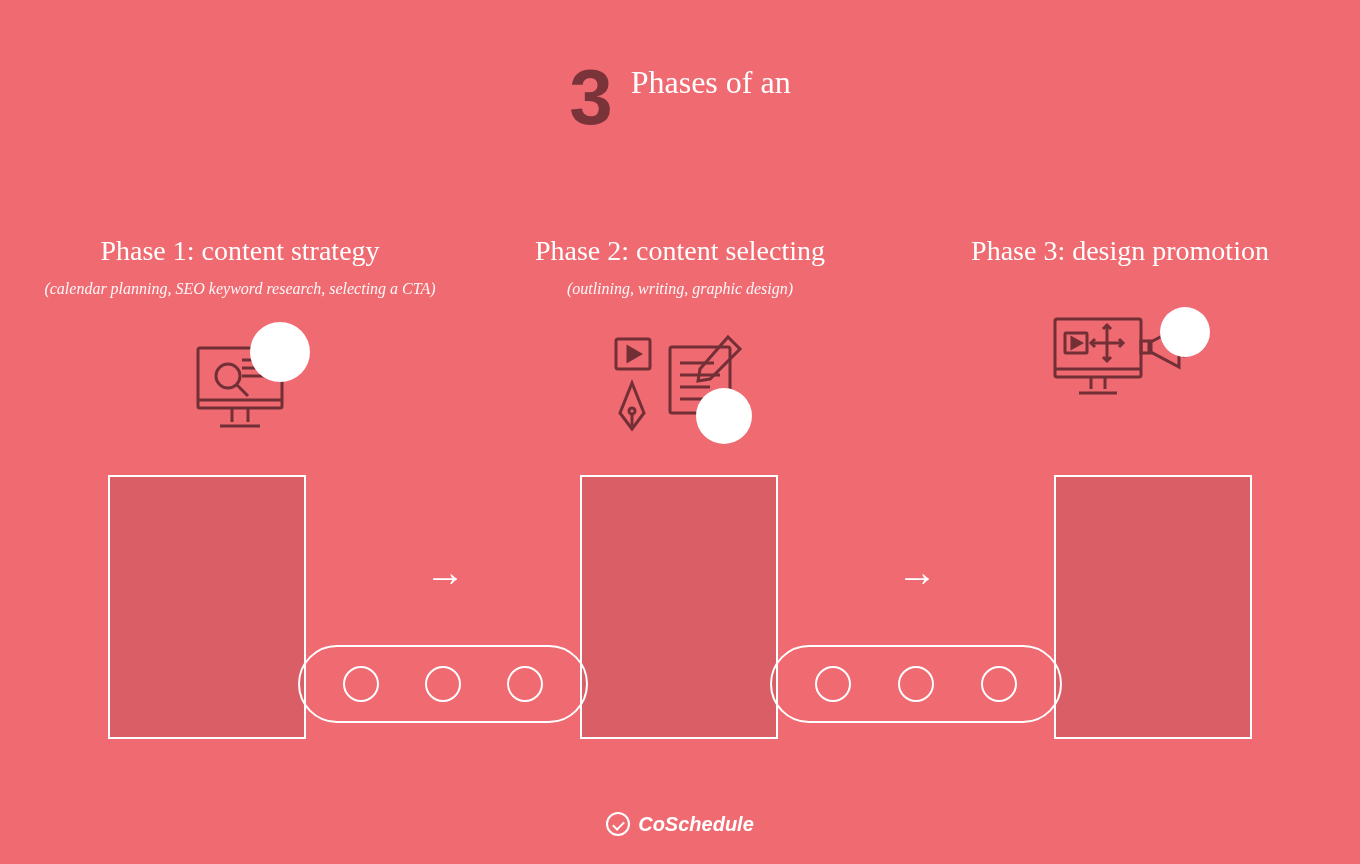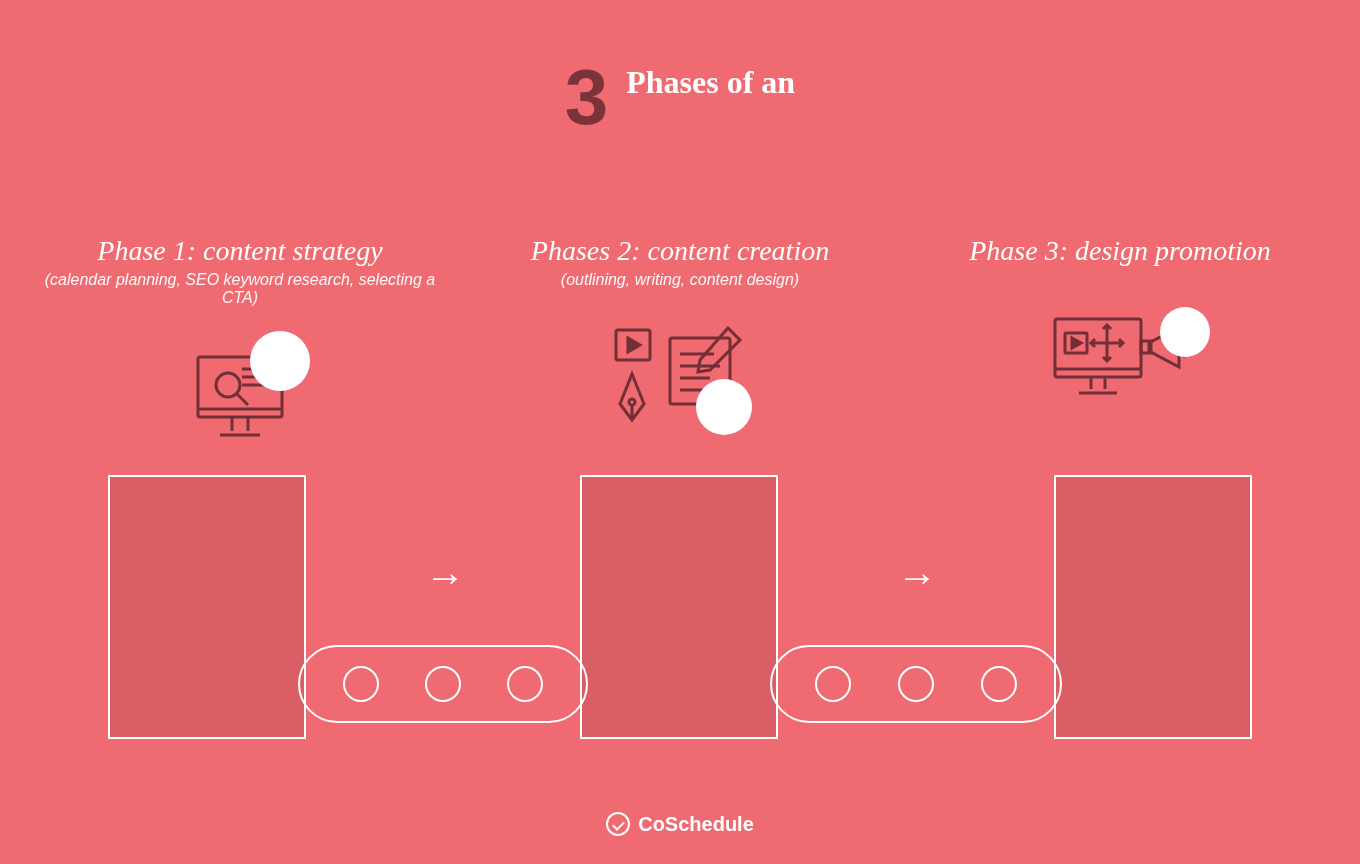--- a/index.html
+++ b/index.html
@@ -14,37 +14,36 @@
   .header {
     position:absolute; top:62px; left:0; width:100%;
     display:flex; justify-content:center; gap:18px;
   }
   .big3 {
     font-family: Arial, Helvetica, sans-serif;
     font-size:78px; font-weight:900; color:#7b333a;
     line-height:0.9;
   }
   .title {
-    font-size:32px; font-weight:700; line-height:1.25;
+    font-size:32px; font-weight:400; line-height:1.25;
     font-family: Georgia, serif;
   }
   .phases {
     position:absolute; top:235px; left:0; width:100%;
     display:flex; justify-content:space-between;
     padding:0 40px;
   }
   .phase { width:400px; text-align:center; }
   .phase h2 {
     font-size:28px; font-weight:400;
     font-family: Georgia, serif;
-    font-style: italic;
   }
   .phase .sub {
-    font-size:16px; font-style:italic; margin-top:4px;
-    font-family: Liberation Sans, sans-serif;
+    font-size:16px; font-style:italic; margin-top:13px;
+    font-family: Liberation Serif, serif;
     opacity:0.95;
   }
   .icon-zone {
     margin-top:30px; height:120px;
     display:flex; justify-content:center; align-items:center;
     position:relative;
   }
   .icon-zone svg { stroke:#722f36; fill:none; }
   .white-circle {
     background:#fff; border-radius:50%;
@@ -84,21 +83,21 @@
     position:absolute; top:75px; font-size:40px; color:#fff;
     font-family: Arial, sans-serif; font-weight:300;
   }
   .arrow.a1 { left:425px; }
   .arrow.a2 { left:897px; }
 
   .footer {
     position:absolute; bottom:28px; width:100%;
     display:flex; justify-content:center; align-items:center; gap:8px;
     font-family: Arial, Helvetica, sans-serif;
-    font-size:20px; font-weight:600;
+    font-size:20px; font-weight:600;font-style:italic;
   }
   .footer .logo-mark {
     width:24px; height:24px; border:2.5px solid #fff; border-radius:50%;
     position:relative; display:inline-block;
   }
   .footer .logo-mark::after{
     content:""; position:absolute; left:5px; top:7px;
     width:9px; height:5px; border-left:2.5px solid #fff; border-bottom:2.5px solid #fff;
     transform:rotate(-45deg);
   }
@@ -129,22 +128,22 @@
         <circle cx="48" cy="38" r="12"></circle>
         <line x1="57" y1="47" x2="68" y2="58"></line>
         <line x1="62" y1="22" x2="92" y2="22"></line>
         <line x1="62" y1="30" x2="86" y2="30"></line>
         <line x1="62" y1="38" x2="92" y2="38"></line>
       </svg>
     </div>
   </div>
 
   <div class="phase p2">
-    <h2>Phases 2: content creation</h2>
-    <div class="sub">(outlining, writing, content design)</div>
+    <h2>Phase 2: content selecting</h2>
+    <div class="sub">(outlining, writing, graphic design)</div>
     <div class="icon-zone">
       <div class="white-circle"></div>
       <svg width="140" height="110" viewBox="0 0 140 110" stroke-width="3">
 
         <rect x="6" y="6" width="34" height="30" rx="2"></rect>
         <polygon points="18,14 18,28 30,21" fill="#722f36"></polygon>
 
         <path d="M22 50 L34 80 L22 96 L10 80 Z"></path>
         <circle cx="22" cy="78" r="3"></circle>
         <line x1="22" y1="81" x2="22" y2="96"></line>

